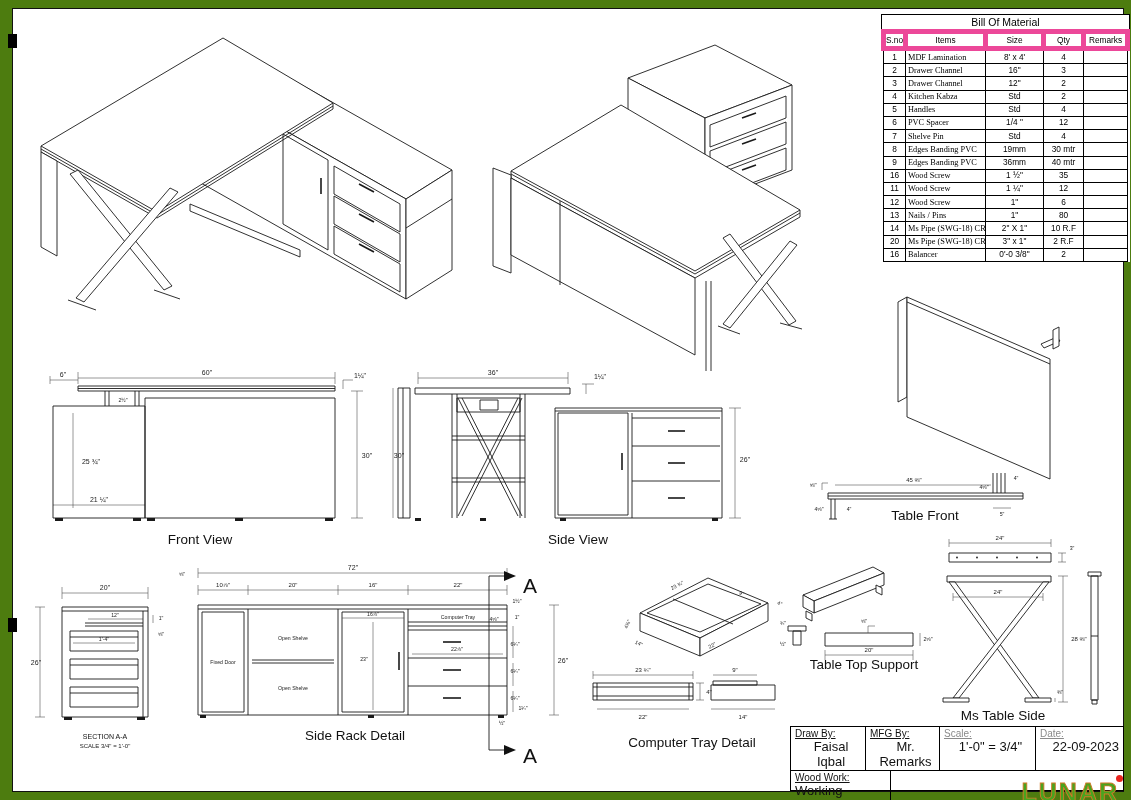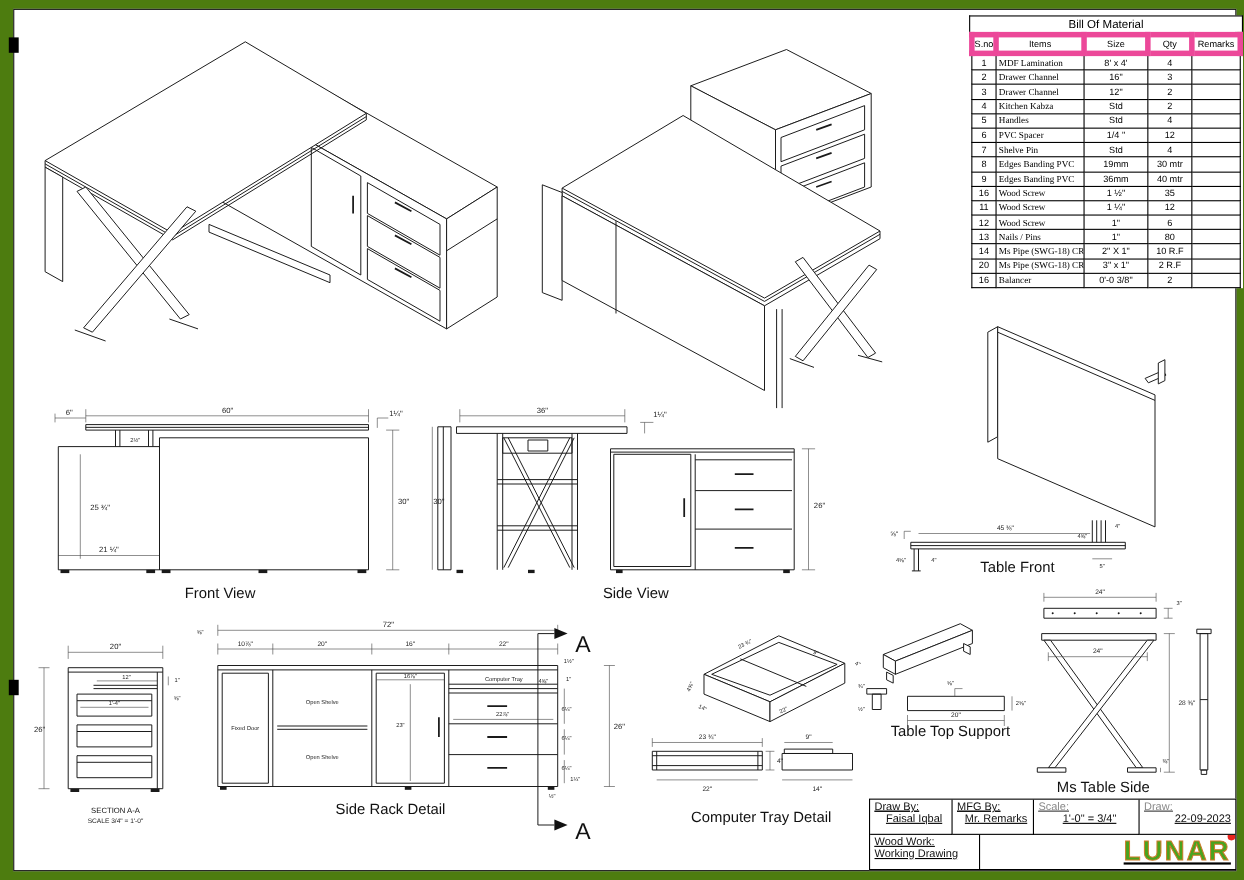--- a/index.html
+++ b/index.html
@@ -29,26 +29,26 @@
   #bom caption{border:1px solid #000;border-bottom:none;font-size:10.5px;padding:1px 0;background:#fff;}
   #bom th{border:5px solid #ec4899;font-size:8.3px;font-weight:normal;padding:1px 0;}
   #bom td{border:1px solid #000;font-size:8.3px;padding:0 2px;height:12.2px;line-height:1.1;
           overflow:hidden;white-space:nowrap;}
   #bom td.c0,#bom td.c2,#bom td.c3{text-align:center;}
   #bom td.c1{text-align:left;font-family:Liberation Serif, serif;}
   
   #title-block{position:absolute;left:790px;top:726px;width:334px;height:65px;background:#fff;
                border:1.4px solid #000;box-sizing:border-box;display:flex;flex-direction:column;}
   .tb-row{display:flex;flex:1;}
-  .tb-cell{border-right:1px solid #000;box-sizing:border-box;padding:1px 4px;overflow:hidden;text-decoration:underline;}
+  .tb-cell{border-right:1px solid #000;box-sizing:border-box;padding:1px 4px;overflow:hidden;}
   .tb-row1 .tb-cell{border-bottom:1px solid #000;}
   .tb-cell:last-child{border-right:none;}
   .tb-label{font-size:10px;text-decoration:underline;color:#111;display:block;}
   .tb-label.grey{color:#8a8a8a;}
-  .tb-value{font-size:10px;color:#111;padding-left:6px;}
+  .tb-value{font-size:13px;color:#111;padding-left:6px;}
   .tb-value.ctr{text-align:center;}
   .tb-value.rt{text-align:right;}
   .logo-cell{display:flex;align-items:center;justify-content:center;position:relative;}
   .logo{font-size:25px;font-weight:800;letter-spacing:2px;color:#48a41f;
         -webkit-text-stroke:0.9px #cf7a28;position:relative;line-height:1;}
   .logo-dot{position:absolute;right:-4px;top:-5px;width:7px;height:7px;border-radius:50%;
             background:#e8251f;}
 </style>
 </head>
 <body>
@@ -630,21 +630,21 @@
       </div>
       <div class="tb-cell" style="width:74px;">
         <span class="tb-label">MFG By:</span>
         <div class="tb-value ctr">Mr. Remarks</div>
       </div>
       <div class="tb-cell" style="width:96px;">
         <span class="tb-label grey">Scale:</span>
         <div class="tb-value ctr">1'-0" = 3/4"</div>
       </div>
       <div class="tb-cell" style="flex:1;">
-        <span class="tb-label grey">Draw:</span>
+        <span class="tb-label grey">Date:</span>
         <div class="tb-value rt">22-09-2023</div>
       </div>
     </div>
     <div class="tb-row">
       <div class="tb-cell" style="width:100px;">
         <span class="tb-label">Wood Work:</span>
         <div class="tb-value" style="padding-left:0;">Working Drawing</div>
       </div>
       <div class="tb-cell logo-cell" style="flex:1;justify-content:flex-end;">
         <div class="logo">

